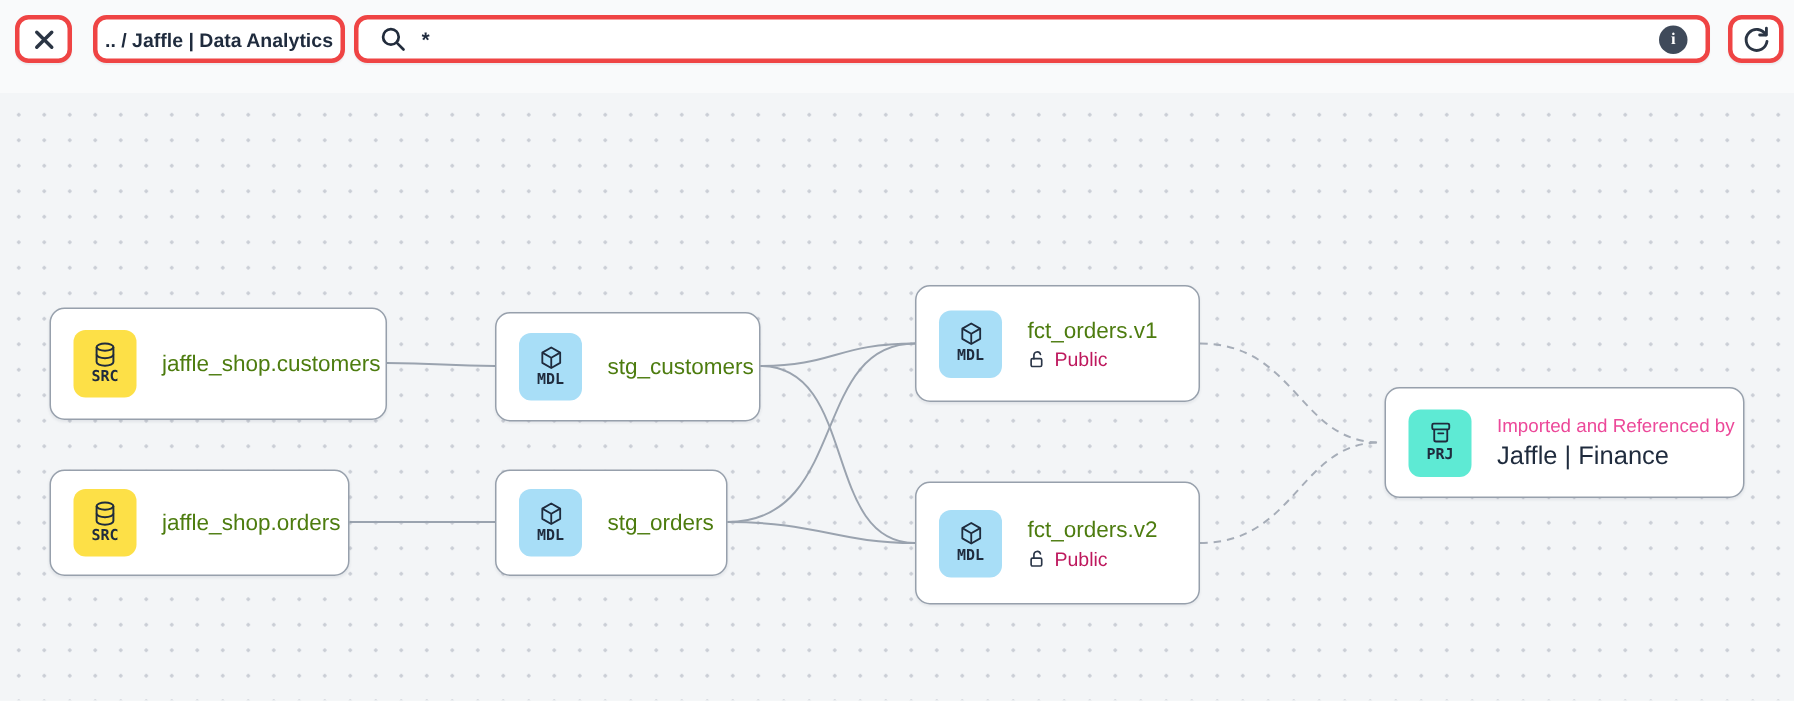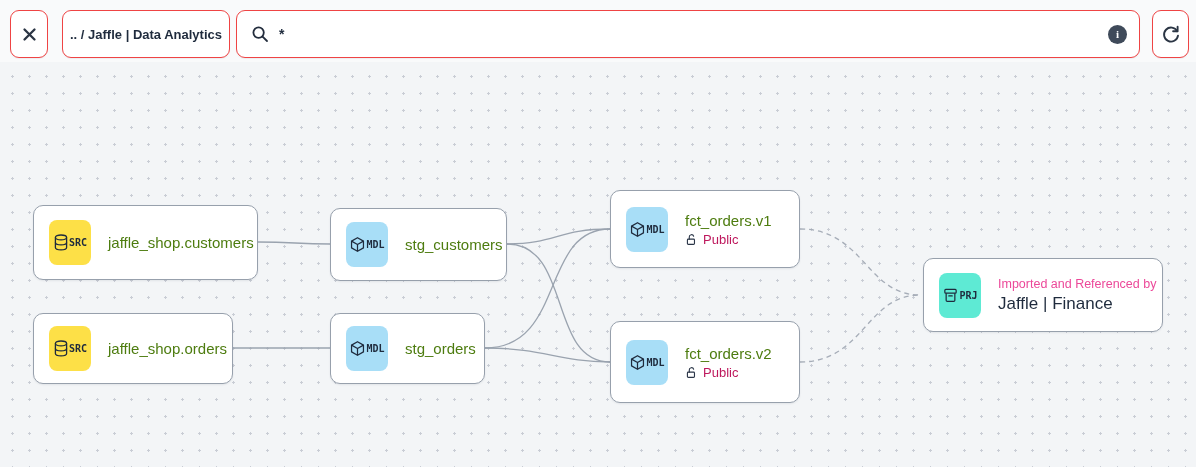--- a/index.html
+++ b/index.html
@@ -10,23 +10,23 @@
     position: relative;
     color: #1F2B3D;
   }
 
   
   .topbar {
     position: absolute; top: 0; left: 0; width: 1196px; height: 62px;
     background: #F9FAFB; z-index: 5;
   }
   .tb-box {
-    position: absolute; top: 10px; height: 48px;
+    position: absolute; top: 10px; height: 32px;
     background: #FFFFFF;
-    border: 1px solid #ef4444;
+    border: 3px solid #ef4444;
     border-radius: 9px;
     display: flex; align-items: center;
     box-shadow: 0 1px 1px rgba(30,40,60,0.06);
   }
   .btn { justify-content: center; cursor: pointer; }
   .btn-close { left: 10px; width: 38px; }
   .breadcrumb-btn { left: 62px; width: 168px; justify-content: center; cursor: pointer; }
   .breadcrumb-btn span { font-size: 13px; font-weight: 600; color: #1F2B3D; white-space: nowrap; }
   .searchbox { left: 236px; width: 904px; padding: 0 12px 0 14px; }
   .searchbox input {
@@ -61,21 +61,21 @@
     background: #FFFFFF;
     border: 1px solid #97A0AC;
     border-radius: 10px;
     display: flex; align-items: center;
     padding-left: 15px;
     box-shadow: 0 1px 2px rgba(30,40,60,0.08);
     cursor: pointer;
   }
   .badge {
     width: 42px; height: 45px; border-radius: 8px;
-    display: flex; flex-direction: row; align-items: center; justify-content: center;
+    display: flex; flex-direction: column; align-items: center; justify-content: center;
     flex: 0 0 auto;
   }
   .badge svg { display: block; }
   .badge-label {
     font-family: "DejaVu Sans Mono", monospace;
     font-size: 10px; font-weight: 600; color: #1F2B3D; line-height: 12px; margin-top: 1px;
   }
   .badge-src { background: #fde047; }
   .badge-mdl { background: #A8DEF7; }
   .badge-prj { background: #5eead4; }

